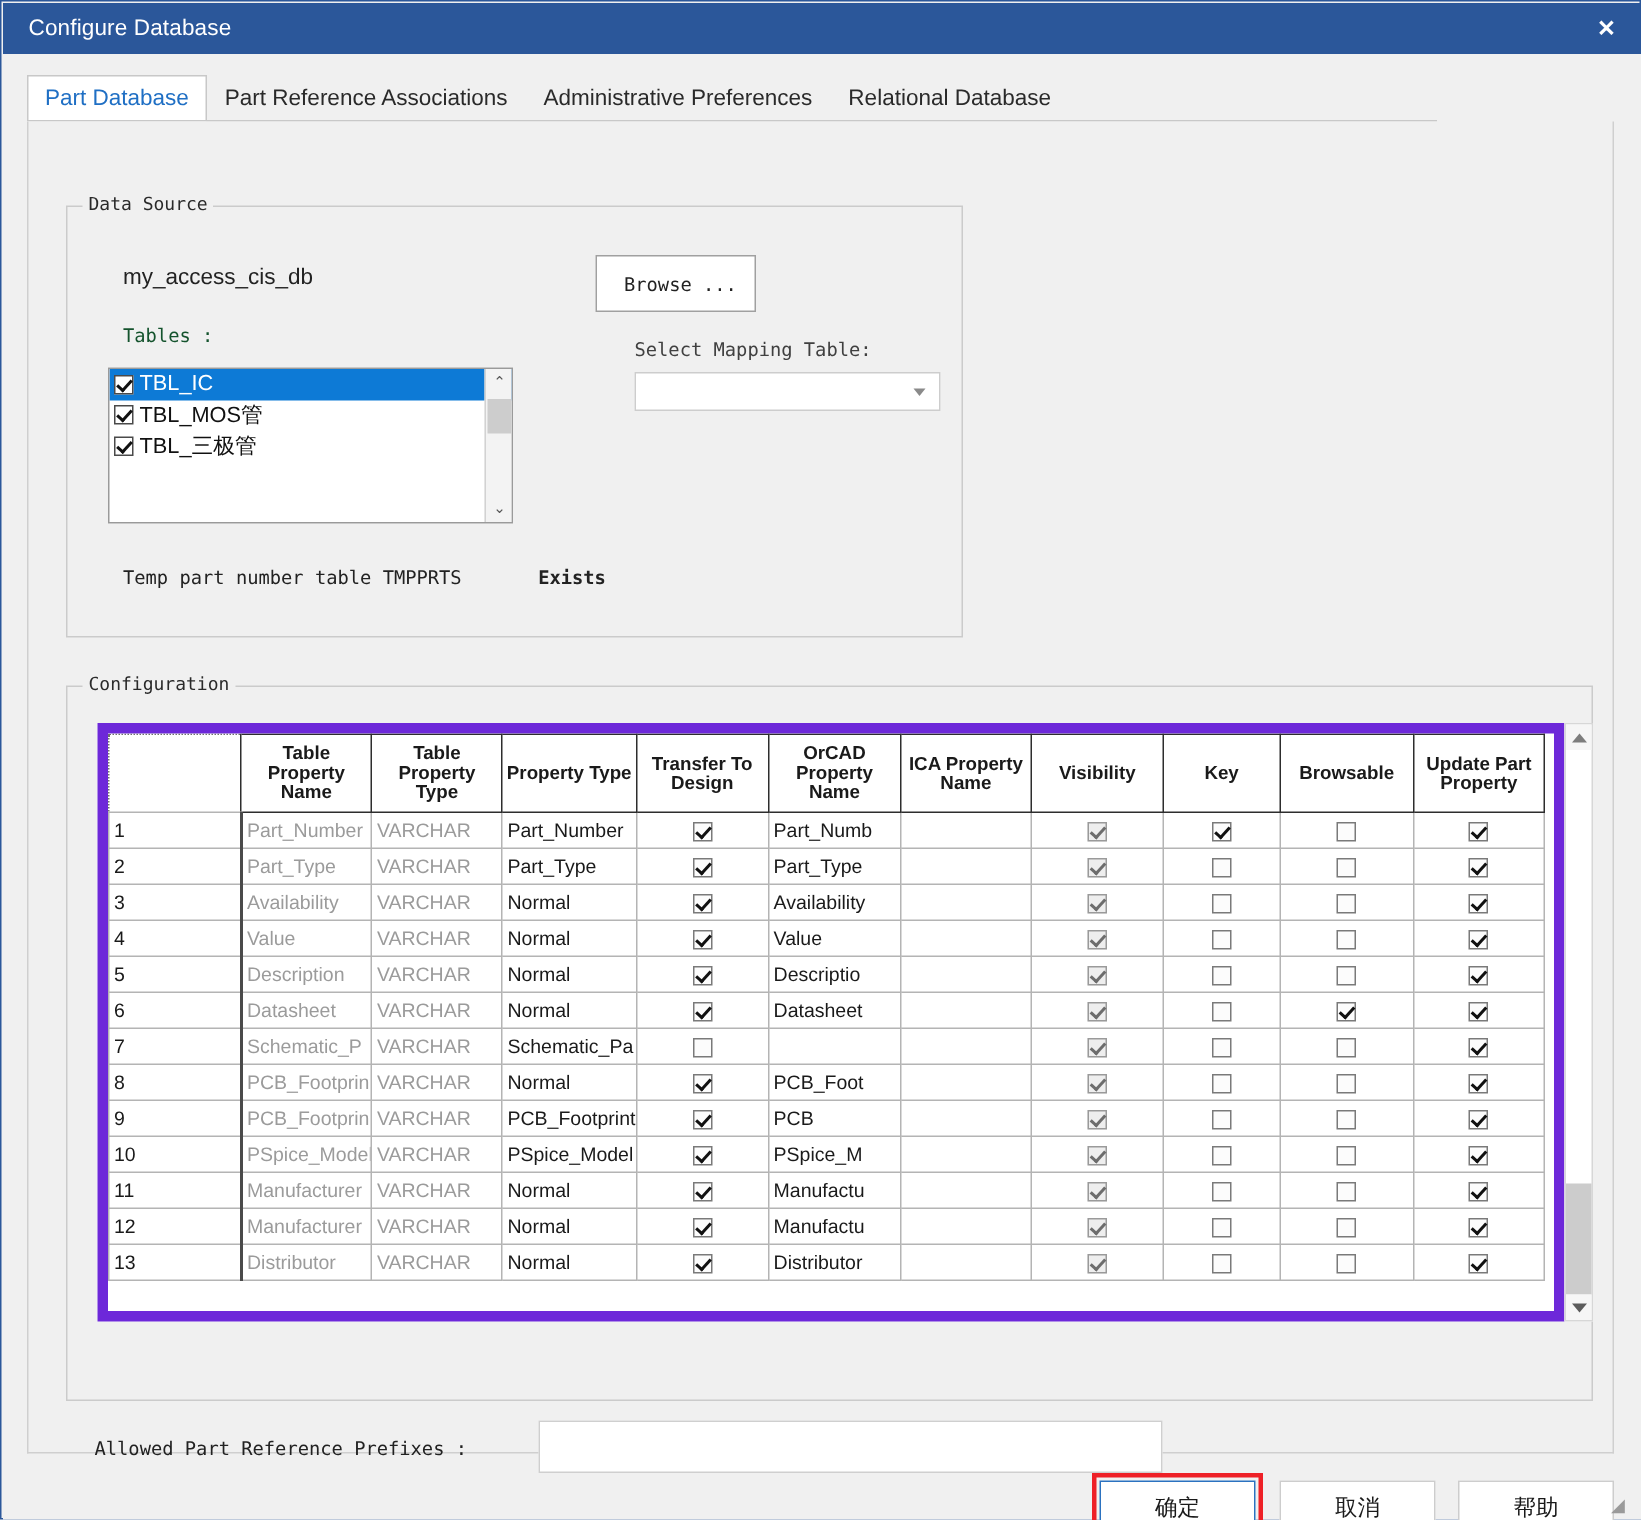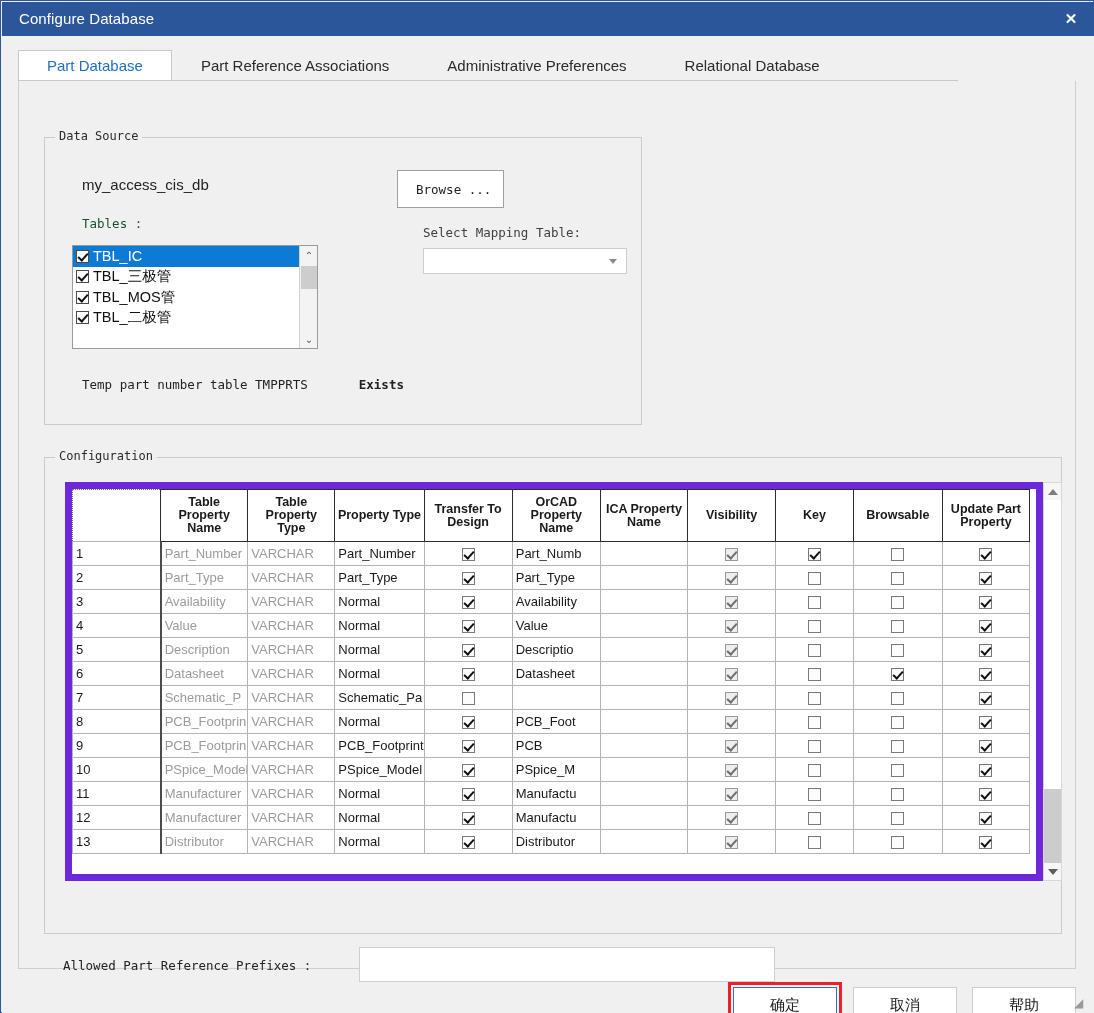--- a/index.html
+++ b/index.html
@@ -45,21 +45,21 @@
   }
 
   
   .tabstrip {
     position: absolute; left: 16px; top: 14px;
     width: 940px; height: 31px;
   }
   .tab {
     float: left;
     height: 31px;
-    padding: 0 28px;
+    padding: 0 11px;
     line-height: 30px;
     font-size: 15px;
     color: #2a2a2a;
     cursor: pointer;
     background: transparent;
     border: 1px solid transparent;
     border-bottom: none;
   }
   .tab.active {
     background: #ffffff;
@@ -138,21 +138,21 @@
   .smt-arrow {
     position: absolute; right: 9px; top: 10px;
     width: 0; height: 0;
     border-left: 4px solid transparent;
     border-right: 4px solid transparent;
     border-top: 5px solid #8a8a8a;
   }
 
   .tables-list {
     position: absolute; left: 27px; top: 107px;
-    width: 246px; height: 104px;
+    width: 270px; height: 104px;
     background: #ffffff;
     border: 1px solid #9a9a9a;
     overflow: hidden;
   }
   .tbl-item {
     height: 20.5px;
     display: flex; align-items: center;
     padding-left: 3px;
     font-size: 14.5px;
     color: #111;
@@ -387,29 +387,25 @@
           <span class="smt-arrow"></span>
         </div>
 
         <div class="tables-list">
           <div class="tbl-item selected">
             <span class="cbx checked"></span>
             <span>TBL_IC</span>
           </div>
           <div class="tbl-item">
             <span class="cbx checked"></span>
-            <span>TBL_三极管</span>
-          </div>
-          <div class="tbl-item">
-            <span class="cbx checked"></span>
             <span>TBL_MOS管</span>
           </div>
           <div class="tbl-item">
             <span class="cbx checked"></span>
-            <span>TBL_二极管</span>
+            <span>TBL_三极管</span>
           </div>
 
           <div class="list-scroll">
             <div class="sb-arrow sb-up">⌃</div>
             <div class="sb-thumb"></div>
             <div class="sb-arrow sb-down">⌄</div>
           </div>
         </div>
 
         <div class="temp-part">

